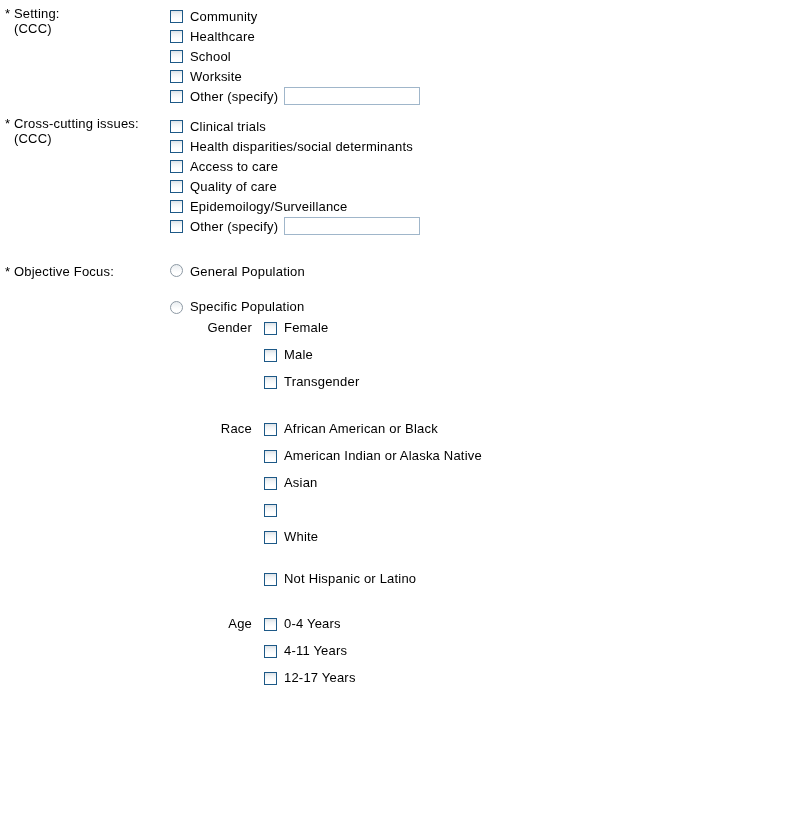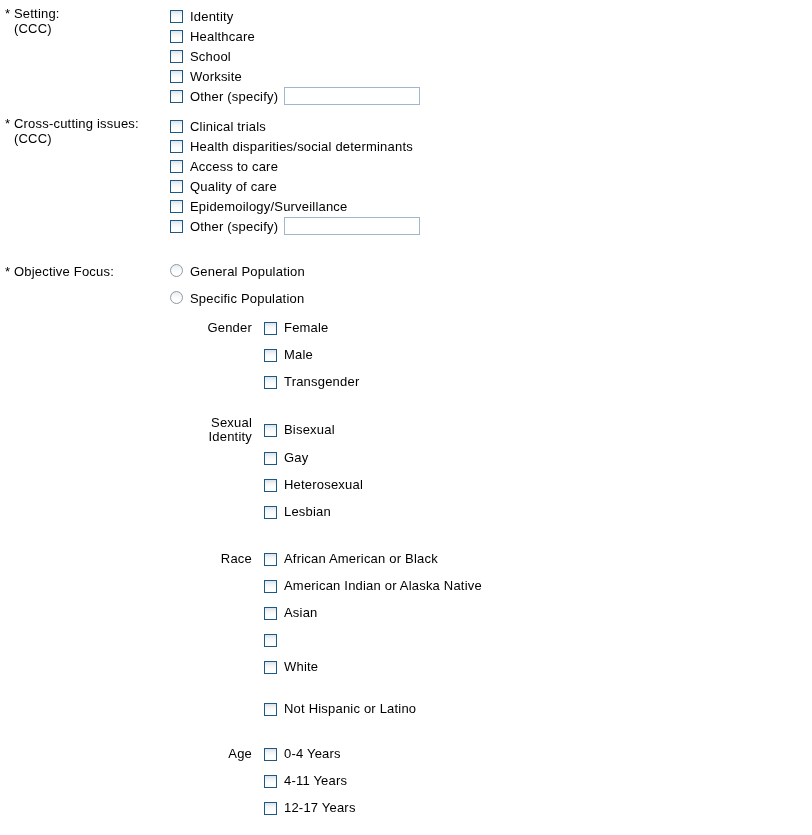--- a/index.html
+++ b/index.html
@@ -38,21 +38,21 @@
   }
   .other-input {
     margin-left:6px; width:136px; height:18px;
     border:1px solid var(--input-border, #a0b6ca);
     font-family:"Liberation Sans", sans-serif; font-size:12px;
     padding:0 2px; outline:none; background:#fff;
   }
 
   .radio-row { display:flex; align-items:flex-start; }
   .radio-row.first { height:27px; }
-  .radio-row.second { height:23px; }
+  .radio-row.second { height:23px;align-items:flex-end; }
 
   .sg-row { display:flex; align-items:center; min-height:27px; }
   .sg-label {
     flex:0 0 58px; width:58px; margin-left:24px;
     text-align:right; line-height:14px;
   }
   .sg-row input[type="checkbox"] { margin-left:12px; margin-top:1px; }
   .sg-row .opt-label { line-height:14px; }
 
   .sg-si  { margin-top:21px; }
@@ -69,21 +69,21 @@
     <div class="sec-label">
       <span class="req">*</span>
       <span class="sec-label-text">
         <span>Setting:</span>
         <span>(CCC)</span>
       </span>
     </div>
     <div class="controls">
       <div class="cb-row">
         <input type="checkbox" style="">
-        <span class="opt-label">Identity</span>
+        <span class="opt-label">Community</span>
       </div>
       <div class="cb-row">
         <input type="checkbox" style="">
         <span class="opt-label">Healthcare</span>
       </div>
       <div class="cb-row">
         <input type="checkbox" style="">
         <span class="opt-label">School</span>
       </div>
       <div class="cb-row">
@@ -163,42 +163,20 @@
           <input type="checkbox" style="">
           <span class="opt-label">Male</span>
         </div>
         <div class="sg-row">
           <span class="sg-label"></span>
           <input type="checkbox" style="">
           <span class="opt-label">Transgender</span>
         </div>
       </div>
 
-      <div class="subgroup sg-si">
-        <div class="sg-row">
-          <span class="sg-label">Sexual Identity</span>
-          <input type="checkbox" style="">
-          <span class="opt-label">Bisexual</span>
-        </div>
-        <div class="sg-row">
-          <span class="sg-label"></span>
-          <input type="checkbox" style="">
-          <span class="opt-label">Gay</span>
-        </div>
-        <div class="sg-row">
-          <span class="sg-label"></span>
-          <input type="checkbox" style="">
-          <span class="opt-label">Heterosexual</span>
-        </div>
-        <div class="sg-row">
-          <span class="sg-label"></span>
-          <input type="checkbox" style="">
-          <span class="opt-label">Lesbian</span>
-        </div>
-      </div>
 
       <div class="subgroup sg-race">
         <div class="sg-row">
           <span class="sg-label">Race</span>
           <input type="checkbox" style="">
           <span class="opt-label">African American or Black</span>
         </div>
         <div class="sg-row">
           <span class="sg-label"></span>
           <input type="checkbox" style="">

